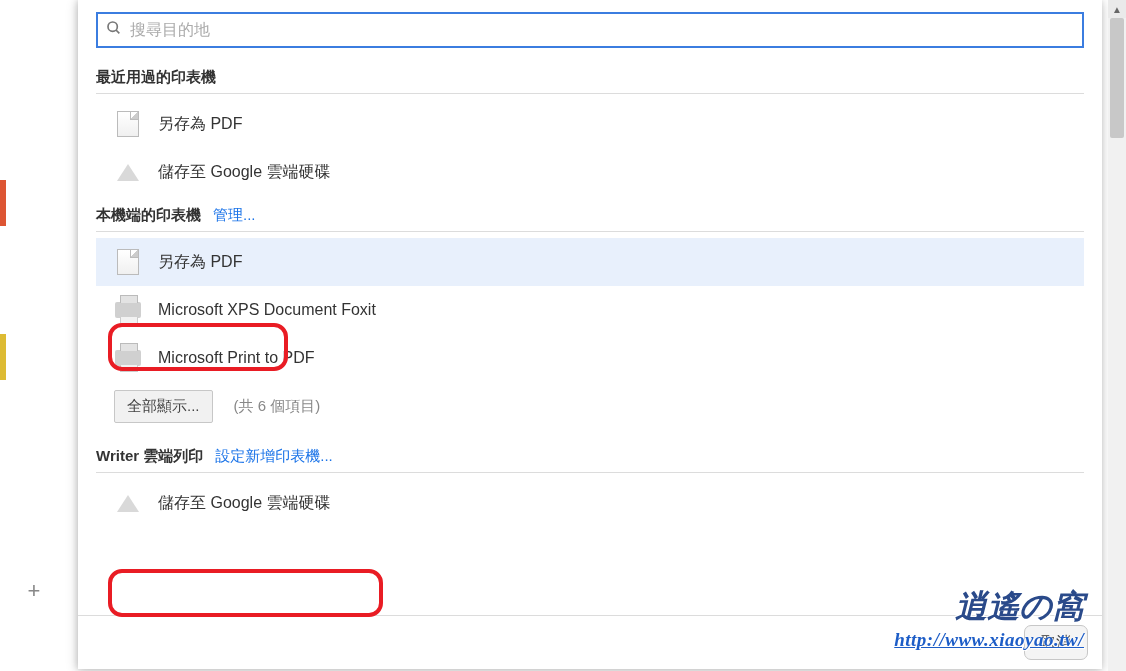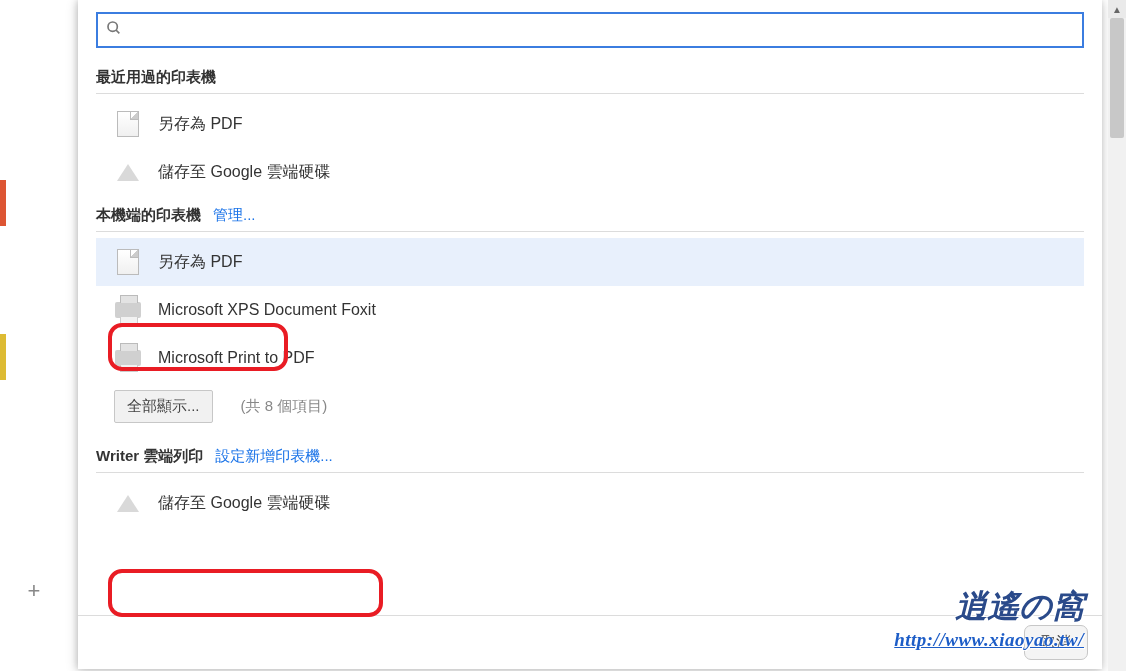--- a/index.html
+++ b/index.html
@@ -137,21 +137,21 @@
       content: "";
       position: absolute;
       bottom: -6px; left: 5px;
       width: 16px; height: 6px;
       background: #f2f2f2;
       border: 1px solid #ccc; border-top: none;
     }
     .show-all-row {
       display: flex; align-items: center;
       padding: 8px 0 14px 18px;
-      gap: 28px;
+      gap: 21px;
     }
     .btn-showall {
       background: #f1f1f1;
       border: 1px solid #c7c7c7;
       padding: 6px 12px;
       font-size: 15px;
       color: #444;
       cursor: pointer;
       border-radius: 2px;
     }
@@ -249,20 +249,21 @@
     </div>
 
   <div class="dialog">
     <div class="search-wrap">
       <span class="search-icon">
         <svg width="16" height="16" viewBox="0 0 24 24" fill="none" stroke="#777" stroke-width="2.5">
             <circle cx="10" cy="10" r="7"></circle>
             <line x1="20" y1="20" x2="15" y2="15"></line>
           </svg>
       </span>
+      <input class="search-input" type="text" placeholder="搜尋目的地" style="">
     </div>
 
     <div class="section-heading">
       <span>最近用過的印表機</span>
     </div>
     <div class="printer-list">
       <div class="printer-item">
         <span class="pi-icon">
             <span class="icon-doc"></span>
           </span>
@@ -294,21 +295,21 @@
         <span>Microsoft XPS Document Foxit</span>
       </div>
       <div class="printer-item">
         <span class="pi-icon">
             <span class="icon-printer"></span>
           </span>
         <span>Microsoft Print to PDF</span>
       </div>
       <div class="show-all-row">
         <button class="btn-showall">全部顯示...</button>
-        <span class="count-text">(共 8 個項目)</span>
+        <span class="count-text">(共 6 個項目)</span>
       </div>
     </div>
 
     <div class="section-heading">
       <span>Writer 雲端列印</span>
       <span class="link">設定新增印表機...</span>
     </div>
     <div class="printer-list">
       <div class="printer-item">
         <span class="pi-icon">

